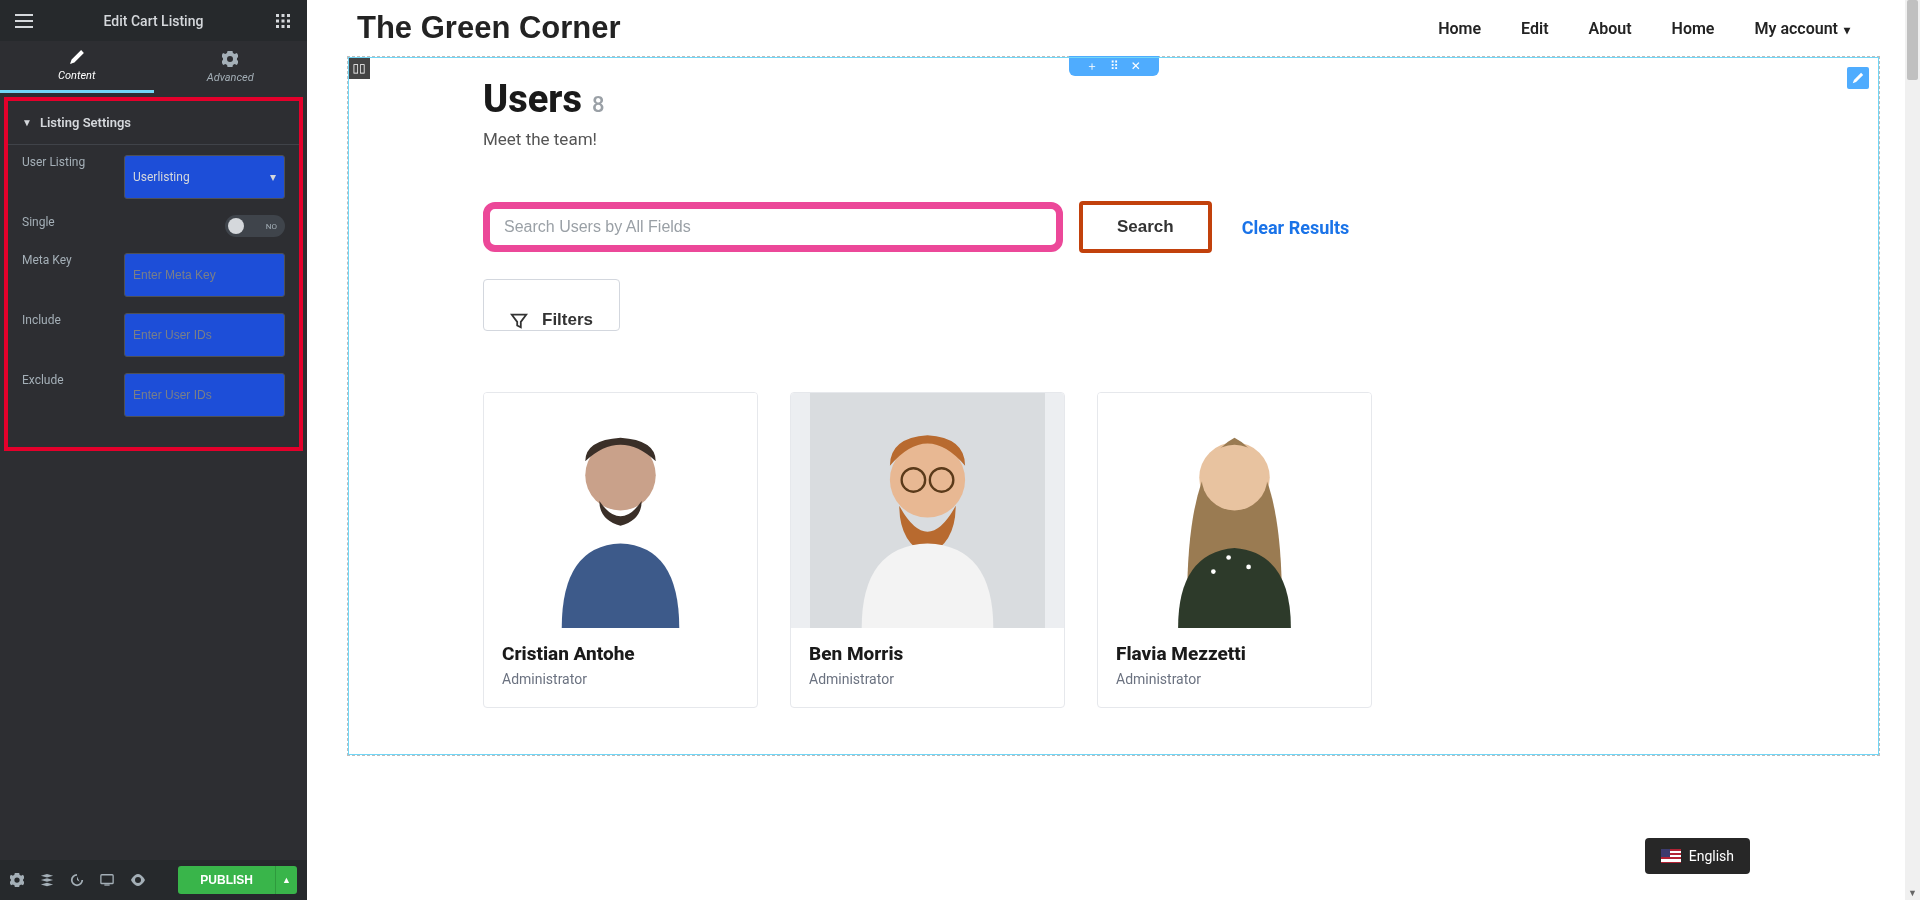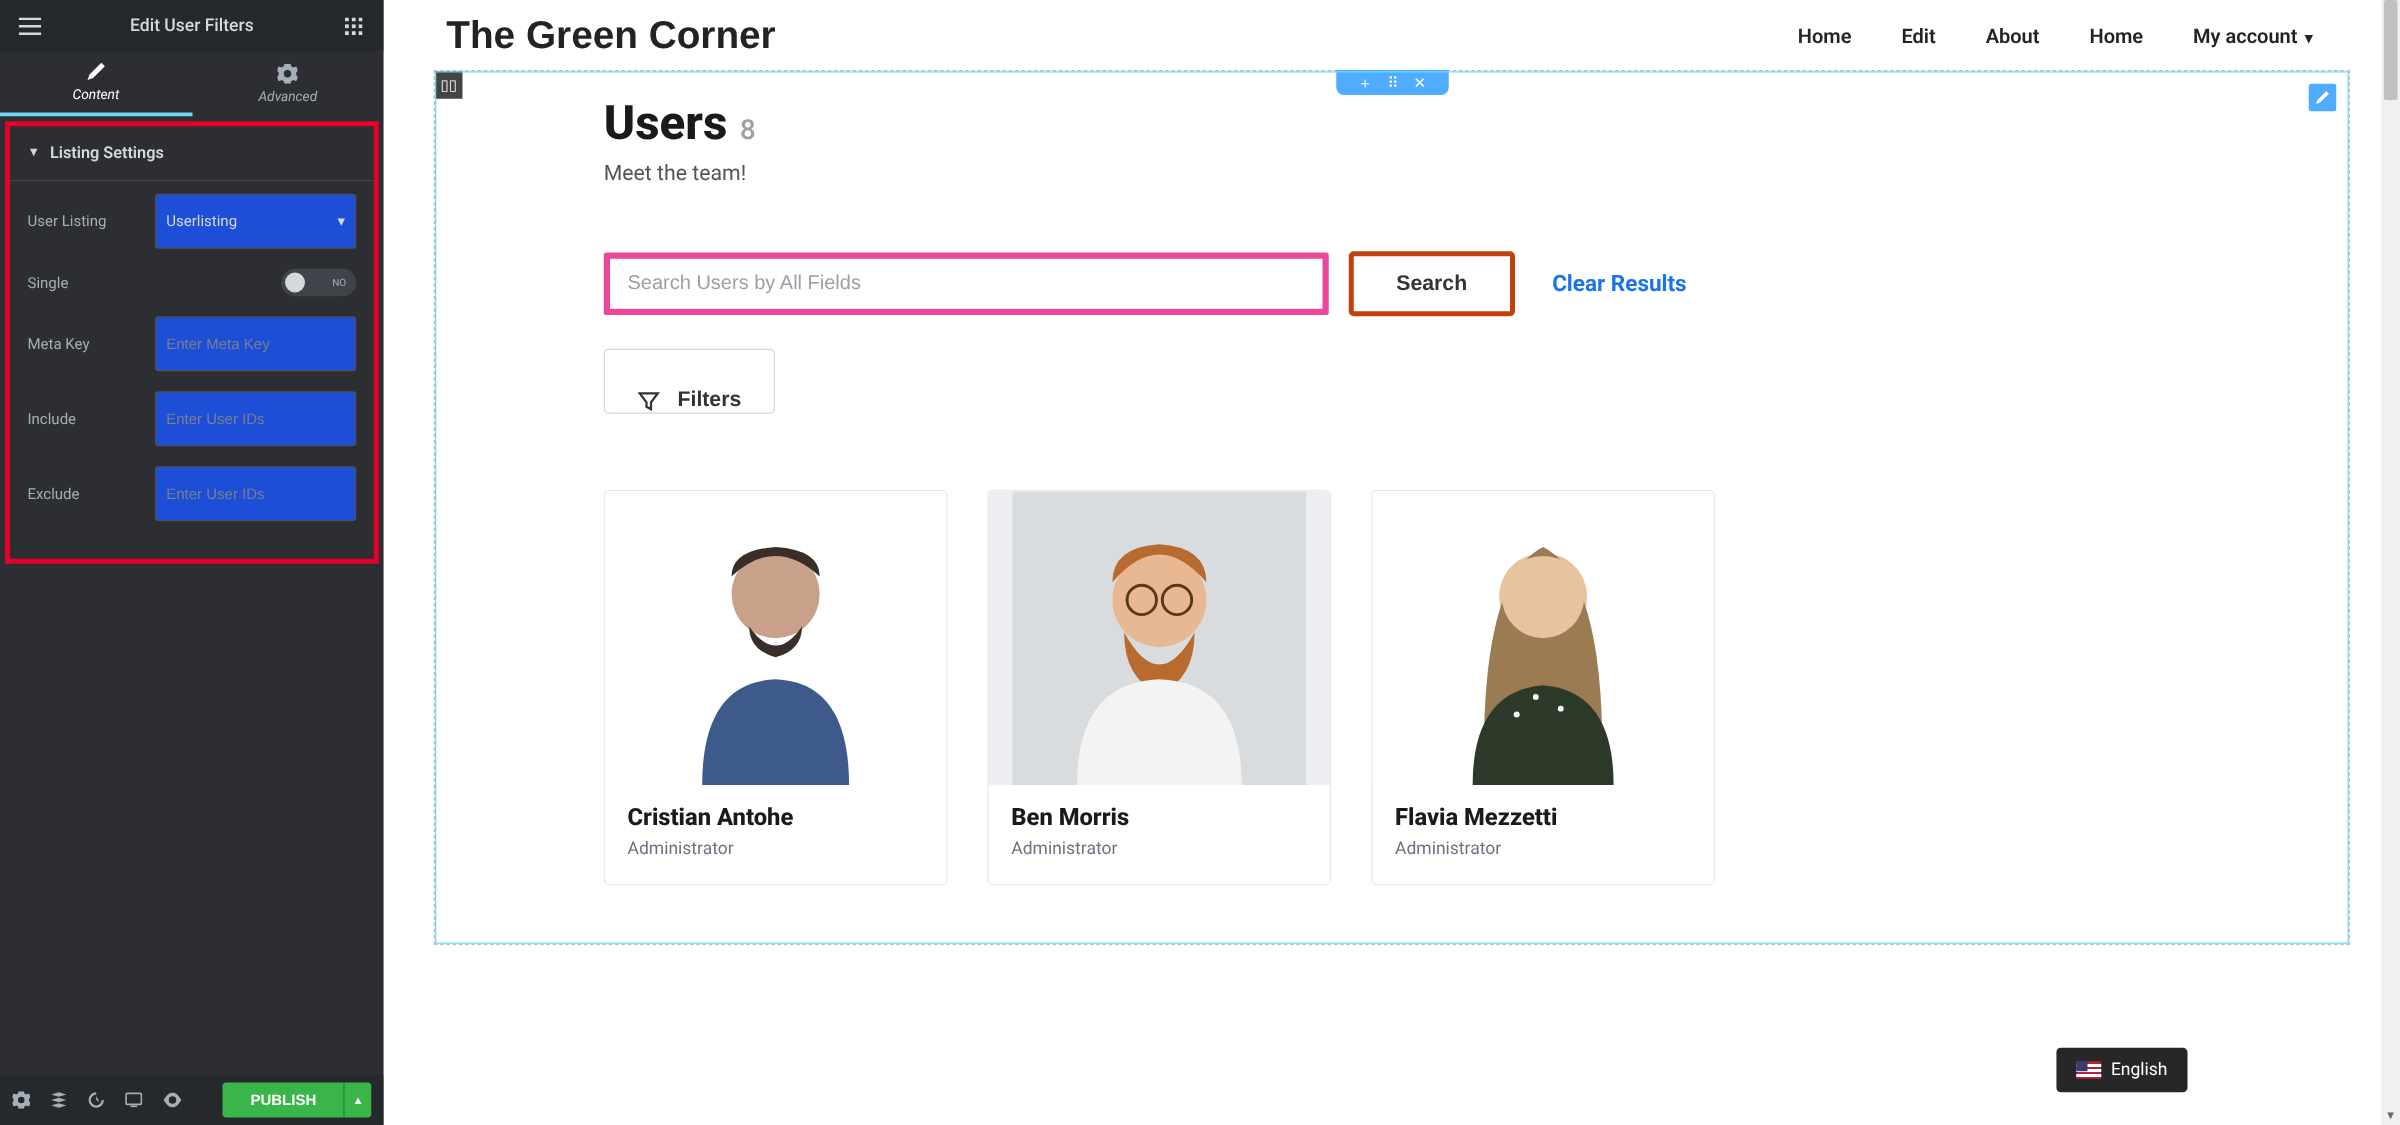--- a/index.html
+++ b/index.html
@@ -14,21 +14,21 @@
 .sb-tabs { display: flex; height: 52px; font-style: italic; }
 .sb-tab { flex: 1; display: flex; flex-direction: column; align-items: center; justify-content: center; gap: 4px; cursor: pointer; font-size: 11px; color: #a4afb7; }
 .sb-tab.active { color: #fff; border-bottom: 3px solid #71d7f7; }
 .sb-tab svg { width: 16px; height: 16px; }
 
 .sb-body { flex: 1; overflow: auto; position: relative; }
 .highlight-box { border: 4px solid #e4002b; margin: 4px; padding-bottom: 20px; }
 .section-head { display: flex; align-items: center; gap: 8px; padding: 14px 14px; font-size: 13px; font-weight: 600; color: #d5d8dc; border-bottom: 1px solid #404349; cursor: pointer; }
 .section-head .chev { font-size: 10px; }
 .controls { padding: 10px 14px; display: flex; flex-direction: column; gap: 16px; }
-.ctrl { display: flex; align-items: center; justify-content: space-between; gap: 12px; }
+.ctrl { display: flex; justify-content: space-between; gap: 12px; }
 .ctrl label { font-size: 12px; color: #a4afb7; flex: 0 0 90px; }
 .ctrl .sel, .ctrl .inp { flex: 1; background: #1d4ed8; border: 1px solid #4e5157; border-radius: 3px; height: 44px; padding: 0 8px; color: #d5d8dc; font-size: 12px; display: flex; align-items: center; justify-content: space-between; }
 .ctrl .inp input { background: transparent; border: none; color: #d5d8dc; font-size: 12px; width: 100%; outline: none; }
 .ctrl .inp input::placeholder { color: #7a7f88; }
 .toggle { width: 60px; height: 22px; background: #3f444b; border-radius: 11px; position: relative; display: flex; align-items: center; justify-content: flex-end; padding: 0 8px; font-size: 8px; color: #a4afb7; cursor: pointer; }
 .toggle .knob { width: 16px; height: 16px; background: #d5d8dc; border-radius: 50%; position: absolute; left: 3px; top: 3px; }
 
 .sb-footer { height: 40px; background: #26292c; display: flex; align-items: center; padding: 0 10px; gap: 16px; }
 .sb-footer .fbtn { color: #a4afb7; cursor: pointer; display: flex; align-items: center; }
 .sb-footer .spacer { flex: 1; }
@@ -51,21 +51,21 @@
 .widget-edit { position: absolute; top: 10px; right: 10px; width: 22px; height: 22px; background: #4facfe; color: #fff; display: flex; align-items: center; justify-content: center; cursor: pointer; border-radius: 2px; }
 .widget-border { position: absolute; top: 0; left: 0; right: 0; bottom: 0; border: 1px solid #71d7f7; pointer-events: none; }
 
 .content { padding: 20px 135px; position: relative; }
 .users-h { display: flex; align-items: baseline; gap: 10px; }
 .users-h h1 { font-size: 38px; font-weight: 800; color: #1a1a1a; }
 .users-h .count { color: #9aa0a6; font-size: 22px; font-weight: 500; }
 .subtitle { color: #555; font-size: 17px; margin-top: 8px; }
 
 .searchbar { display: flex; gap: 16px; align-items: center; margin-top: 52px; }
-.searchbar input { flex: 0 0 580px; height: 50px; border: 5px solid #ec4899; border-radius: 2px; padding: 0 14px; font-size: 16px; color: #333; }
+.searchbar input { flex: 0 0 580px; height: 50px; border: 7px solid #ec4899; border-radius: 12px; padding: 0 14px; font-size: 16px; color: #333; }
 .searchbar input::placeholder { color: #9aa0a6; }
 .btn-search { height: 52px; padding: 0 34px; border: 4px solid #c2410c; background: #fff; border-radius: 4px; font-size: 17px; font-weight: 600; color: #333; cursor: pointer; }
 .clear { color: #1a73e8; font-size: 18px; font-weight: 700; cursor: pointer; margin-left: 14px; }
 
 .btn-filters { margin-top: 26px; display: inline-flex; align-items: flex-end; gap: 14px; height: 52px; padding: 0 26px; border: 1px solid #d3d7de; background: #fff; border-radius: 4px; font-size: 17px; font-weight: 600; color: #333; cursor: pointer; }
 
 .cards { display: flex; gap: 32px; margin-top: 58px; }
 .card { width: 275px; border: 1px solid #e6e8ec; border-radius: 4px; overflow: hidden; }
 .avatar { height: 235px; background: #eceef1; display: flex; align-items: flex-end; justify-content: center; overflow: hidden; }
 .avatar svg { width: 100%; height: 100%; }
@@ -92,21 +92,21 @@
 
   <div class="sidebar">
     <div class="sb-header">
       <div class="icon-btn">
         <svg viewBox="0 0 18 14" width="18" height="14" fill="currentColor">
             <rect width="18" height="2"></rect>
             <rect y="6" width="18" height="2"></rect>
             <rect y="12" width="18" height="2"></rect>
           </svg>
       </div>
-      <div class="title">Edit User Filters</div>
+      <div class="title">Edit Cart Listing</div>
       <div class="icon-btn">
         <svg viewBox="0 0 14 14" width="14" height="14" fill="currentColor">
             <rect width="3" height="3"></rect>
             <rect x="5.5" width="3" height="3"></rect>
             <rect x="11" width="3" height="3"></rect>
             <rect y="5.5" width="3" height="3"></rect>
             <rect x="5.5" y="5.5" width="3" height="3"></rect>
             <rect x="11" y="5.5" width="3" height="3"></rect>
             <rect y="11" width="3" height="3"></rect>
             <rect x="5.5" y="11" width="3" height="3"></rect>

